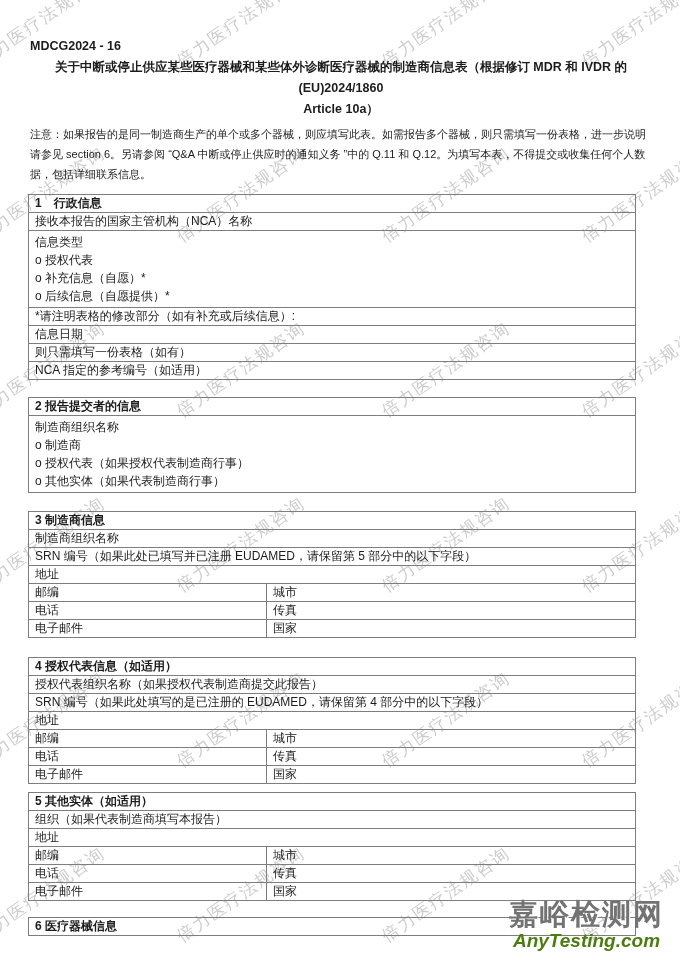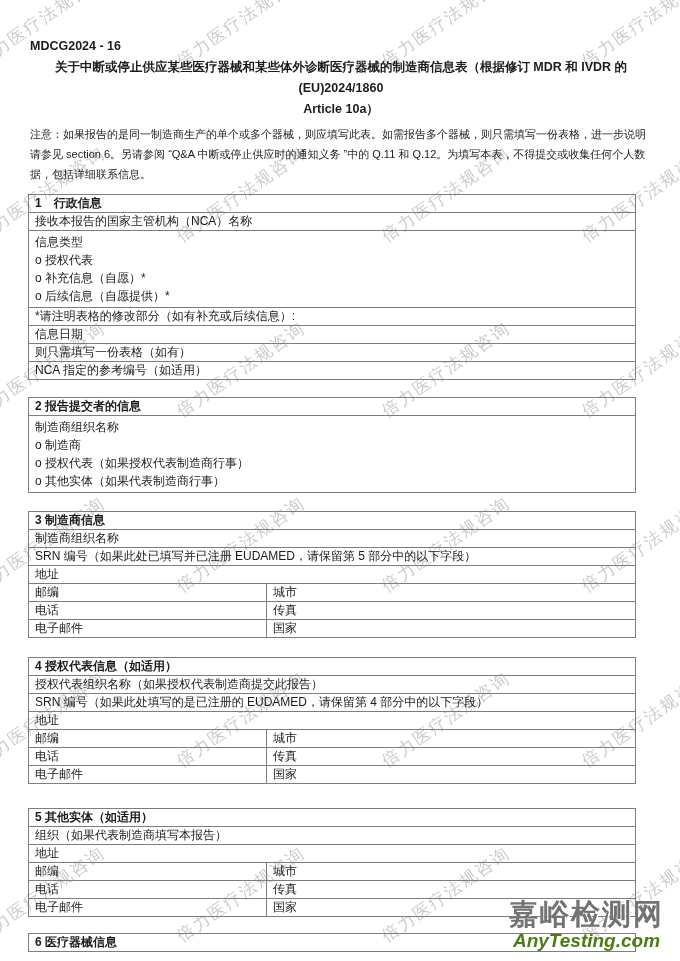--- a/index.html
+++ b/index.html
@@ -27,21 +27,21 @@
   }
   table.form td{
     border:1px solid #7e7e7e;padding:2px 6px;line-height:13px;
     overflow:hidden;white-space:nowrap;vertical-align:top;
   }
   col.c1{width:238px;}
   tr.sec td{font-weight:bold;}
   td.list{white-space:normal;}
   td.list div{line-height:18px;}
   .t1{margin-top:10px;} .t2{margin-top:17px;border-radius:8px;} .t3{margin-top:18px;}
-  .t4{margin-top:19px;} .t5{margin-top:24px;} .t6{margin-top:16px;}
+  .t4{margin-top:19px;} .t5{margin-top:8px;} .t6{margin-top:16px;}
   
   .brand{position:absolute;right:16px;top:898px;z-index:2;text-align:center;user-select:none;}
   .brand-cn{
     font-size:29px;font-weight:bold;letter-spacing:2px;color:#737373;
     text-shadow:1px 1px 0 #ffffff;line-height:32px;
   }
   .brand-en{
     font-size:19px;font-weight:bold;font-style:italic;color:#4d7c0f;line-height:22px;
   }
 </style>

